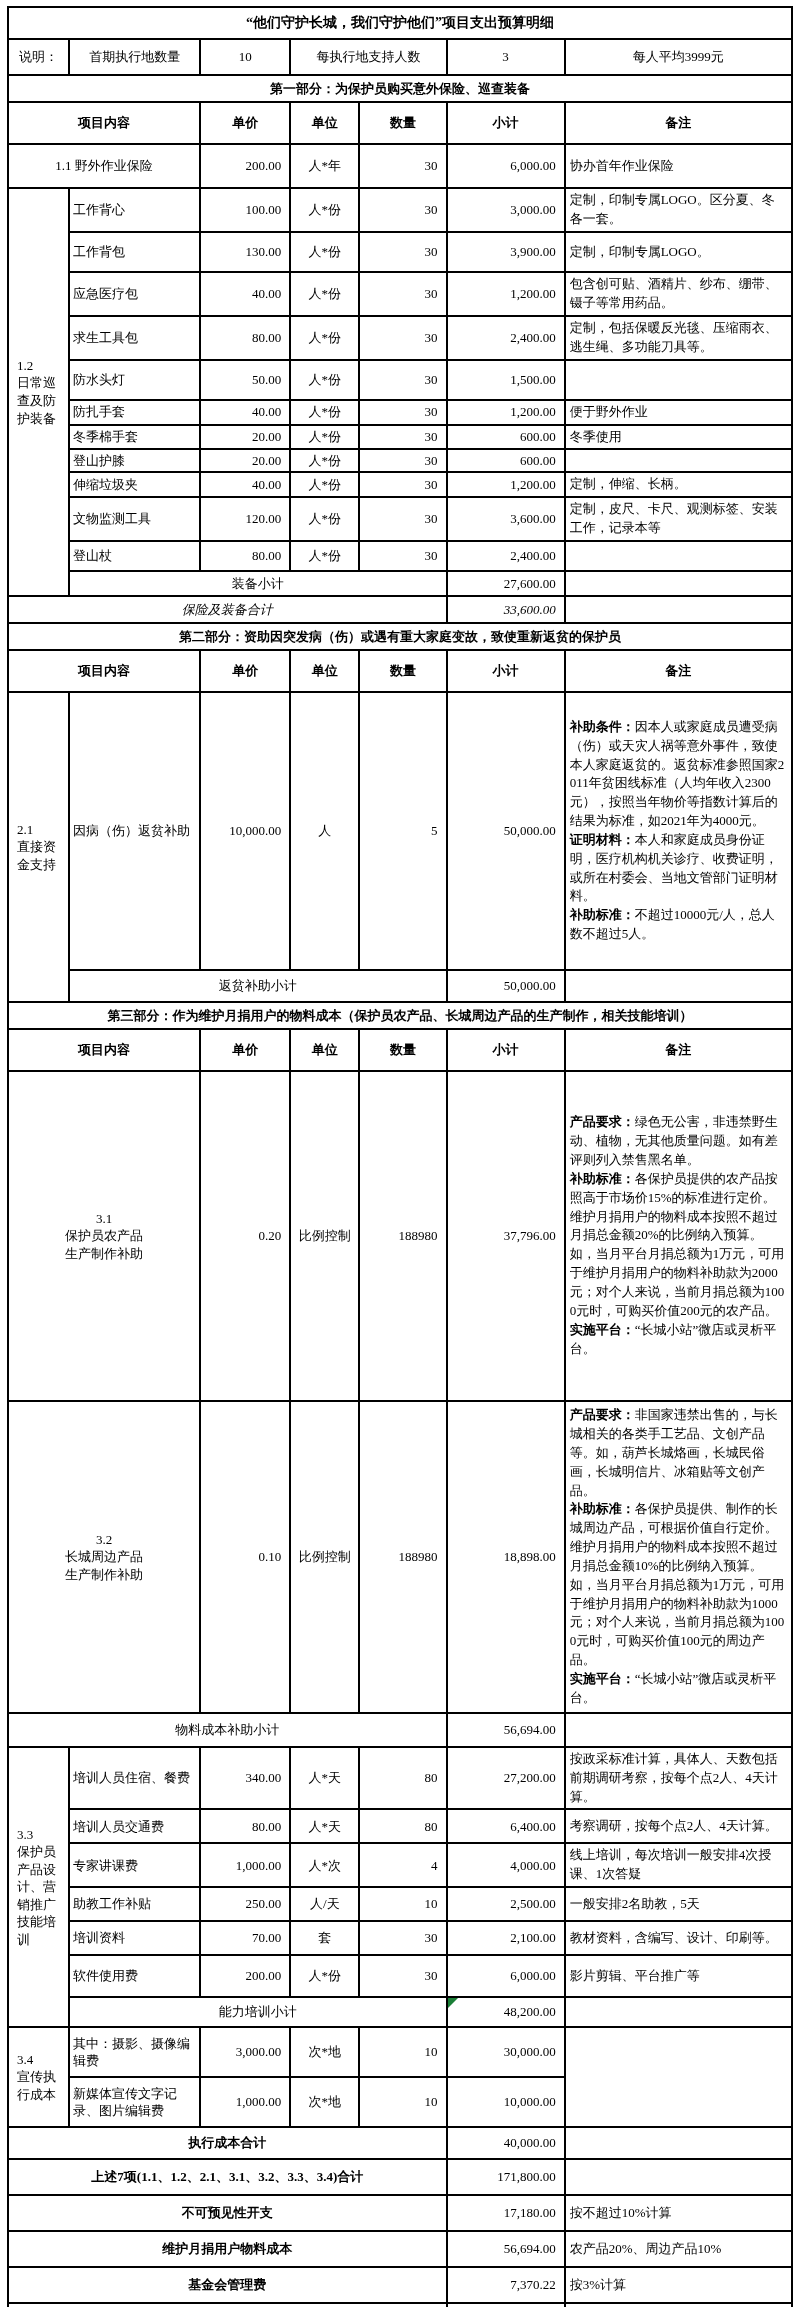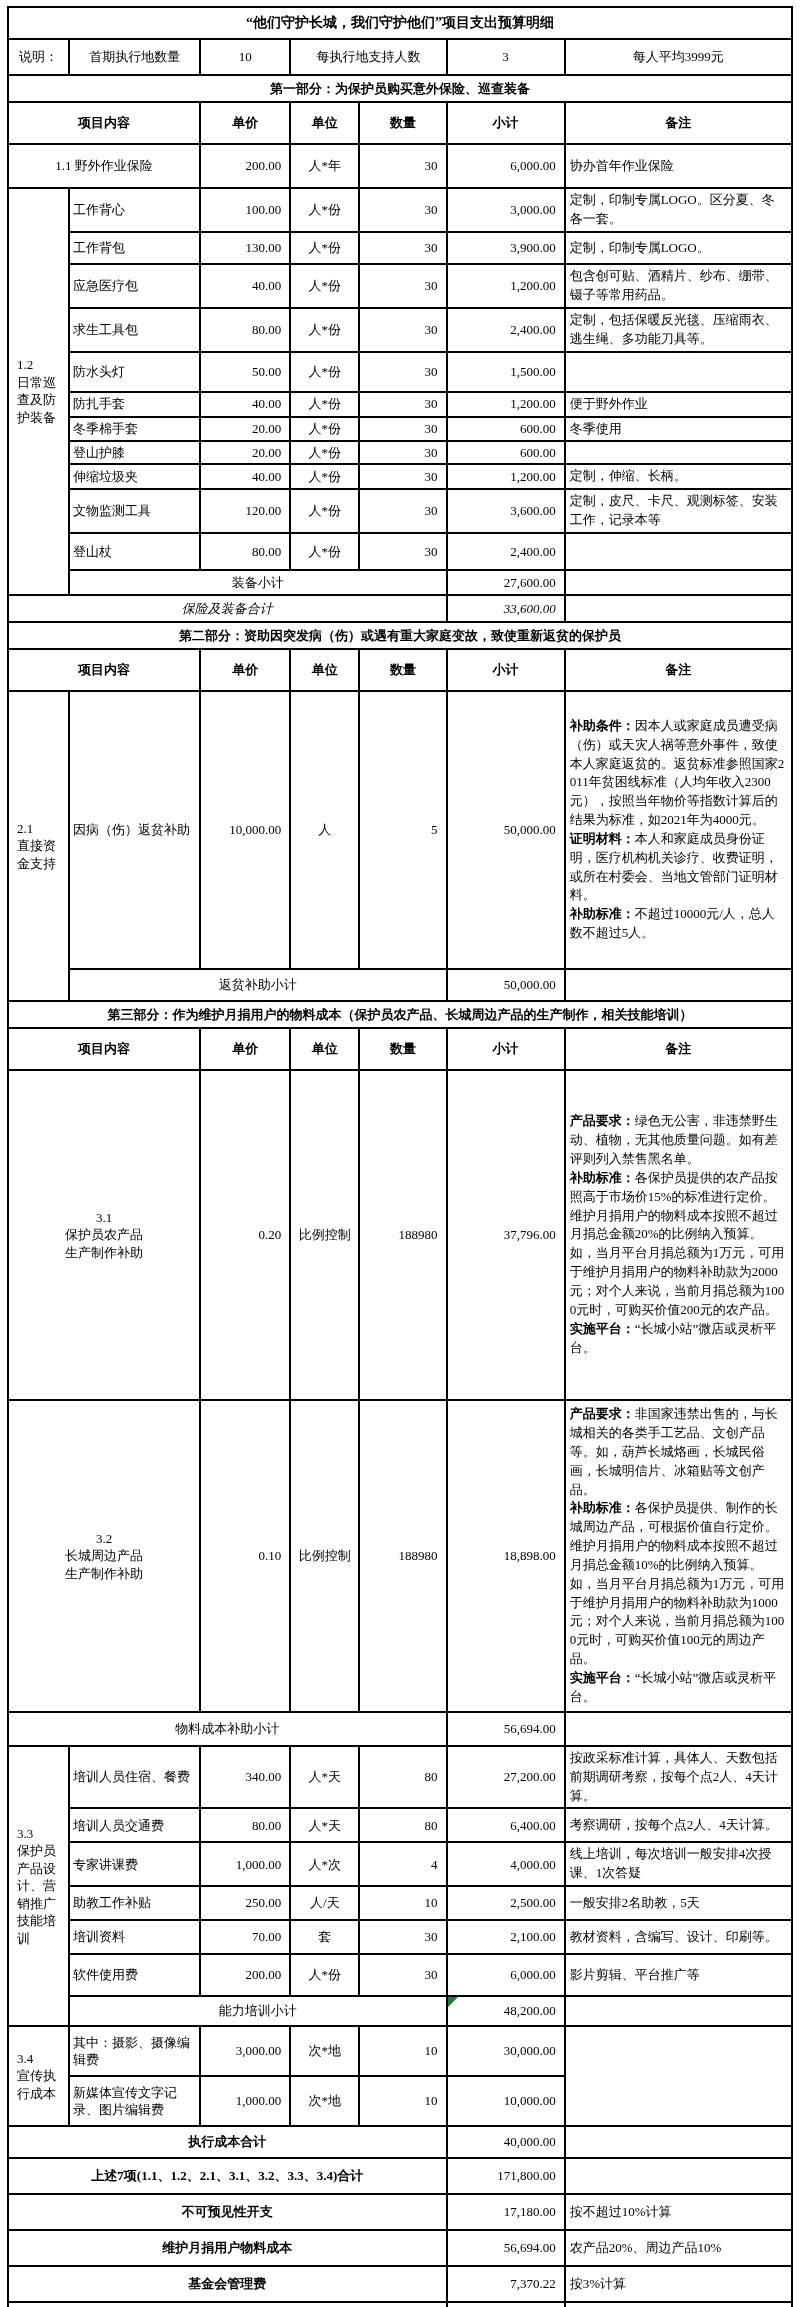--- a/index.html
+++ b/index.html
@@ -67,21 +67,21 @@
       <tr style="height: 44px;">
         <td rowspan="12" class="vt">1.2
 日常巡查及防护装备</td>
         <td class="lt">工作背心</td>
         <td class="rt">100.00</td>
         <td class="ct">人*份</td>
         <td class="rt">30</td>
         <td class="rt">3,000.00</td>
         <td class="rk">定制，印制专属LOGO。区分夏、冬各一套。</td>
       </tr>
-      <tr style="height: 32px;">
+      <tr style="height: 40px;">
         <td class="lt">工作背包</td>
         <td class="rt">130.00</td>
         <td class="ct">人*份</td>
         <td class="rt">30</td>
         <td class="rt">3,900.00</td>
         <td class="rk">定制，印制专属LOGO。</td>
       </tr>
       <tr style="height: 40px;">
         <td class="lt">应急医疗包</td>
         <td class="rt">40.00</td>
@@ -139,21 +139,21 @@
         <td class="rk">定制，伸缩、长柄。</td>
       </tr>
       <tr class="tn" style="height: 40px;">
         <td class="lt">文物监测工具</td>
         <td class="rt">120.00</td>
         <td class="ct">人*份</td>
         <td class="rt">30</td>
         <td class="rt">3,600.00</td>
         <td class="rk">定制，皮尺、卡尺、观测标签、安装工作，记录本等</td>
       </tr>
-      <tr class="tn" style="height: 37px;">
+      <tr class="tn" style="height: 30px;">
         <td class="lt">登山杖</td>
         <td class="rt">80.00</td>
         <td class="ct">人*份</td>
         <td class="rt">30</td>
         <td class="rt">2,400.00</td>
         <td class="rk"></td>
       </tr>
       <tr style="height: 25px;">
         <td colspan="4" class="ct">装备小计</td>
         <td class="rt">27,600.00</td>

